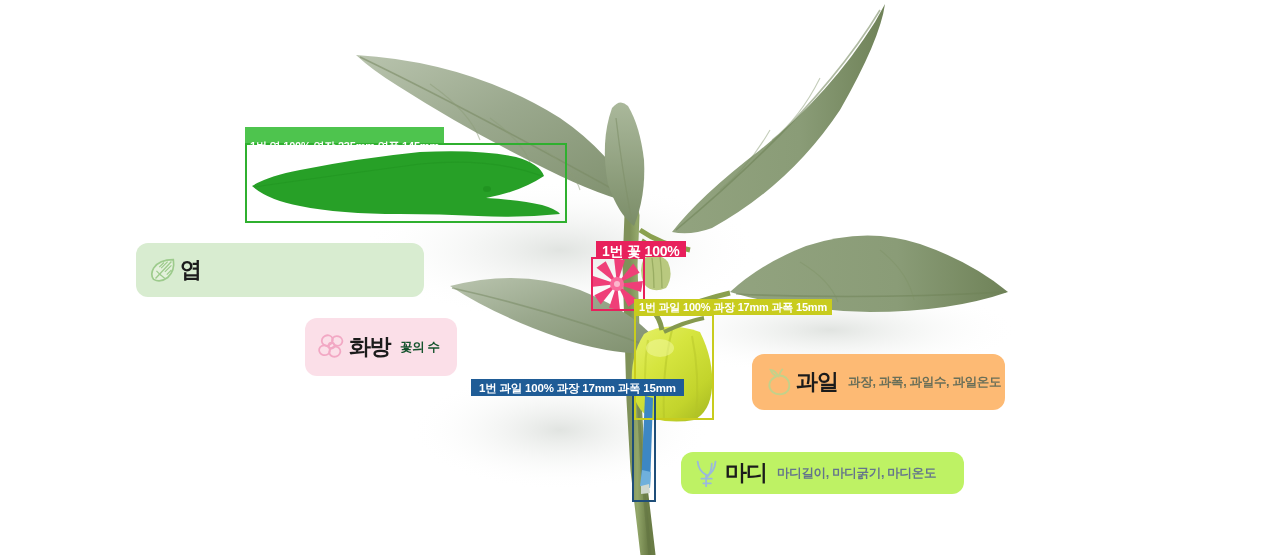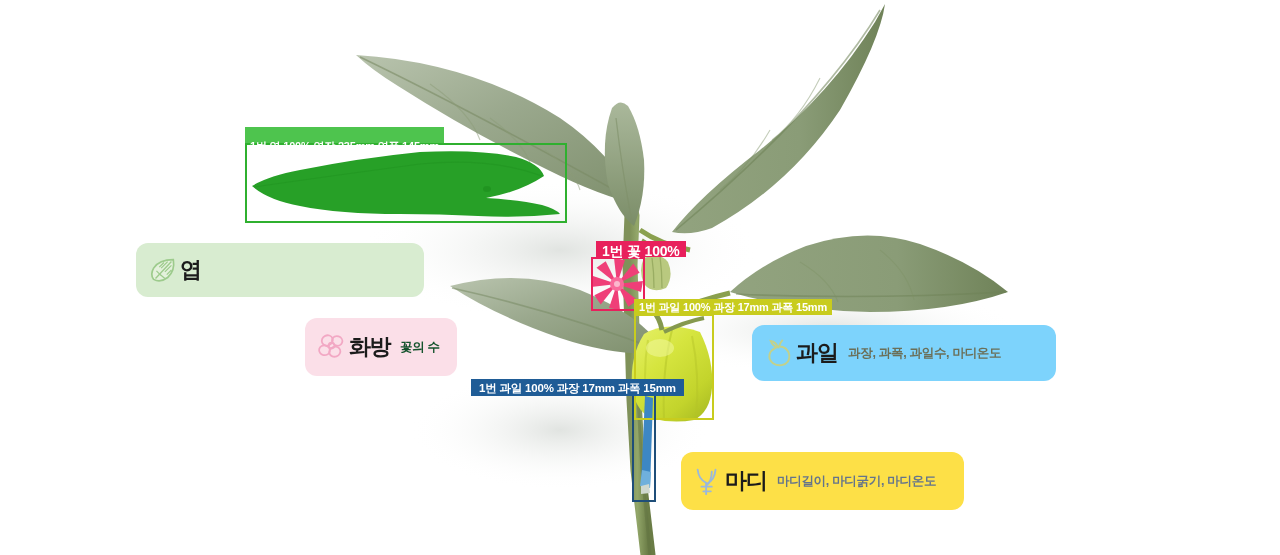--- a/index.html
+++ b/index.html
@@ -59,24 +59,24 @@
   }
   .legend .sub{font-size:12.5px;font-weight:bold;white-space:nowrap;letter-spacing:-0.3px;}
 
   #legend-leaf{left:136px;top:243px;width:288px;height:54px;background:#d8ecd0;}
   #legend-leaf .sub{color:#5e6b58;}
 
   #legend-flower{left:305px;top:318px;width:152px;height:58px;background:#fbdfe8;}
   #legend-flower .title{letter-spacing:-1.5px;}
   #legend-flower .sub{color:#14532d;}
 
-  #legend-fruit{left:752px;top:325px;width:304px;height:56px;background:#7dd3fc;}
+  #legend-fruit{left:752px;top:354px;width:253px;height:56px;background:#fdba74;}
   #legend-fruit .sub{color:#6a6f58;}
 
-  #legend-node{left:681px;top:452px;width:283px;height:58px;background:#fde047;}
+  #legend-node{left:681px;top:452px;width:283px;height:42px;background:#bef264;}
   #legend-node .sub{color:#64748c;}
 </style>
 </head>
 <body>
 
 <div id="stage">
 
   <svg class="plant" viewBox="0 0 1280 555" xmlns="http://www.w3.org/2000/svg">
     <defs>
       <linearGradient id="lfA" x1="0" y1="0" x2="1" y2="1">
@@ -222,21 +222,21 @@
     <span class="sub">꽃의 수</span>
   </div>
 
   <div class="legend" id="legend-fruit">
     <svg class="ico" viewBox="0 0 32 32">
       <path d="M16 9 Q25 9 27 18 Q28 27 19 29 Q9 30 6 22 Q4 13 16 9 Z" fill="none" stroke="#c3d18a" stroke-width="2"></path>
       <path d="M15 10 Q13 4 7 3 Q9 9 15 10 Z" fill="none" stroke="#c3d18a" stroke-width="2"></path>
       <path d="M16 9 Q17 5 20 2" stroke="#c3d18a" stroke-width="2" fill="none"></path>
     </svg>
     <span class="title">과일</span>
-    <span class="sub">과장, 과폭, 과일수, 마디온도</span>
+    <span class="sub">과장, 과폭, 과일수, 과일온도</span>
   </div>
 
   <div class="legend" id="legend-node">
     <svg class="ico" viewBox="0 0 32 32">
       <g fill="none" stroke="#9ab8dd" stroke-width="2" stroke-linecap="round">
         <path d="M5 4 Q6 14 14 18 L14 30"></path>
         <path d="M24 4 Q23 15 15 19"></path>
         <path d="M20 6 Q20 16 14 21"></path>
         <path d="M9 22 L20 22"></path>
         <path d="M11 27 L19 27"></path>

